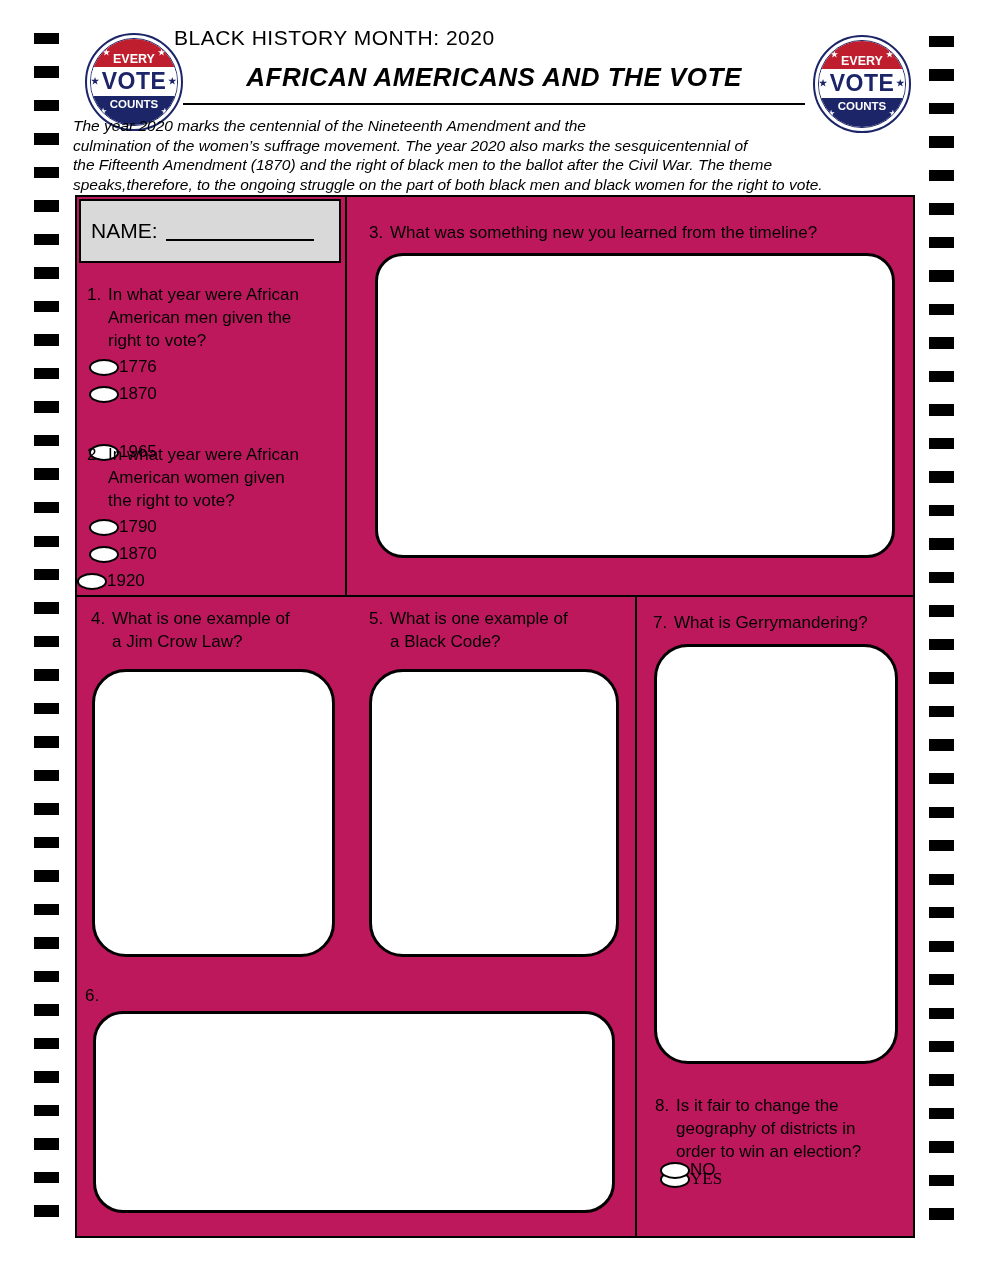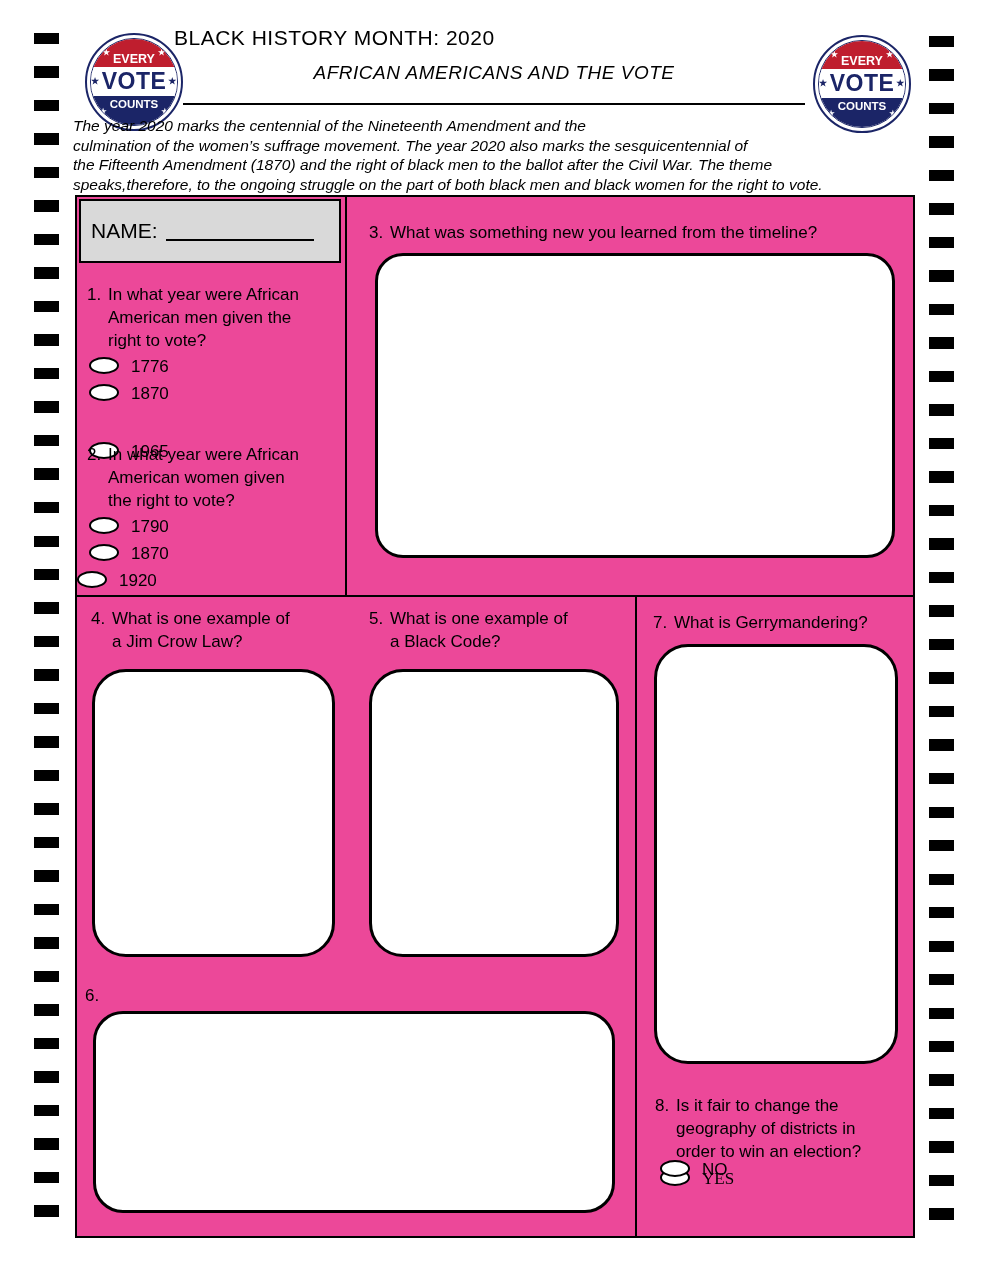--- a/index.html
+++ b/index.html
@@ -14,59 +14,59 @@
   .page{position:relative;width:988px;height:1278px;background:#fff;overflow:hidden;}
 
   
   .dash-col{position:absolute;width:25px;
     background:repeating-linear-gradient(to bottom,#000 0 11px,transparent 11px 33.5px);}
   .dash-left{left:34px;top:33px;height:1186px;}
   .dash-right{left:929px;top:36px;height:1186px;}
 
   
   .title{position:absolute;top:26px;left:174px;width:640px;text-align:left;font-size:21px;letter-spacing:.5px;}
-  .subtitle{position:absolute;top:62px;left:174px;width:640px;text-align:center;font-size:19px;font-style:italic;letter-spacing:.5px;}
+  .subtitle{position:absolute;top:62px;left:174px;width:640px;text-align:center;font-size:26px;font-style:italic;letter-spacing:.5px;font-weight:bold;}
   .title-rule{position:absolute;top:103px;left:183px;width:622px;height:2px;background:#000;}
   .intro{position:absolute;top:116px;left:73px;width:844px;font-style:italic;font-size:15.5px;line-height:19.5px;}
 
   
   .badge{position:absolute;width:98px;height:98px;border-radius:50%;background:#fff;border:2px solid var(--badge-blue);padding:3px;}
   .badge-left{top:33px;left:85px;}
   .badge-right{top:35px;left:813px;}
   .badge-inner{width:100%;height:100%;border-radius:50%;overflow:hidden;border:1px solid var(--badge-blue);display:flex;flex-direction:column;}
   .badge-top{flex:0 0 32%;background:var(--badge-red);color:#fff;display:flex;align-items:flex-end;justify-content:center;gap:3px;font-weight:bold;font-size:12.5px;padding-bottom:1px;}
   .badge-mid{flex:0 0 34%;background:#fff;color:var(--badge-blue);display:flex;align-items:center;justify-content:center;gap:2px;font-weight:bold;font-size:23px;letter-spacing:.5px;}
   .badge-bot{flex:1;background:var(--badge-blue);color:#fff;display:flex;align-items:flex-start;justify-content:center;gap:3px;font-weight:bold;font-size:11.5px;padding-top:2px;}
   .badge .star{font-size:8px;align-self:center;}
   .badge-top .star,.badge-bot .star{color:#fff;}
   .badge-mid .star{color:var(--badge-blue);font-size:9px;}
 
   
-  .sheet{position:absolute;left:75px;top:195px;width:840px;height:1043px;border:2px solid #000;background:#ec4899;}
+  .sheet{position:absolute;left:75px;top:195px;width:840px;height:1043px;border:2px solid #000;background:#be185d;}
   .sheet > *{position:absolute;}
   .vline1{left:268px;top:0;width:2px;height:398px;background:#000;}
   .hline{left:0;top:398px;width:836px;height:2px;background:#000;}
   .vline2{left:558px;top:400px;width:2px;height:639px;background:#000;}
 
   .name-box{left:2px;top:2px;width:262px;height:64px;background:var(--name-gray);border:2px solid #000;display:flex;align-items:center;padding:0 10px;gap:8px;}
   .name-label{font-size:21px;}
   .name-line{display:inline-block;width:148px;height:20px;border-bottom:2px solid #000;}
 
   .q{display:flex;gap:5px;font-size:17px;line-height:23px;}
   .q .q-num{flex:none;width:16px;}
   .q1{left:10px;top:86px;}  .q1 .q-text{width:193px;}
   .q2{left:10px;top:246px;} .q2 .q-text{width:193px;}
   .q3{left:292px;top:24px;width:540px;}
   .q4{left:14px;top:410px;} .q4 .q-text{width:182px;}
   .q5{left:292px;top:410px;} .q5 .q-text{width:182px;}
   .q6{left:8px;top:787px;width:548px;}
   .q7{left:576px;top:414px;width:252px;}
   .q8{left:578px;top:897px;} .q8 .q-text{width:196px;}
 
-  .opt{display:flex;align-items:flex-start;gap:12px;font-size:17px;}
+  .opt{display:flex;align-items:center;gap:0;font-size:17px;}
   .bubble{width:30px;height:17px;border:2px solid #000;border-radius:50%;background:#fff;flex:none;}
   .o1a{left:12px;top:160px;} .o1b{left:12px;top:187px;} .o1c{left:12px;top:221px;margin-top:24px;}
   .o2a{left:12px;top:320px;} .o2b{left:12px;top:347px;} .o2c{left:0;top:374px;}
   .o8a{left:583px;top:972px;font-family:Liberation Serif, serif;} .o8b{left:583px;top:963px;}
 
   .abox{border:3px solid #000;border-radius:28px;background:#fff;}
   .abox3{left:298px;top:56px;width:520px;height:305px;}
   .abox4{left:15px;top:472px;width:243px;height:288px;border-radius:34px;}
   .abox5{left:292px;top:472px;width:250px;height:288px;border-radius:34px;}
   .abox6{left:16px;top:814px;width:522px;height:202px;border-radius:30px;}

